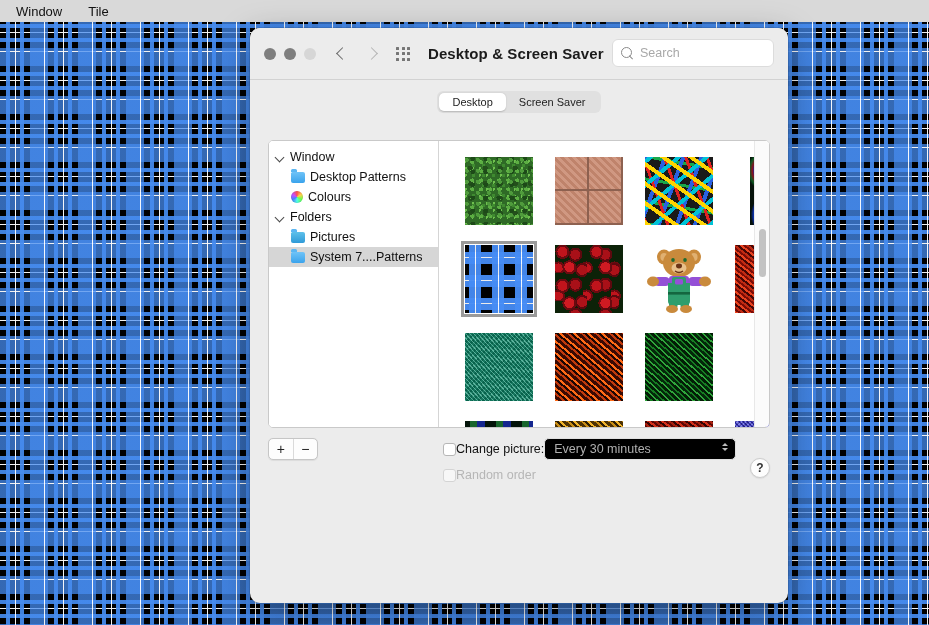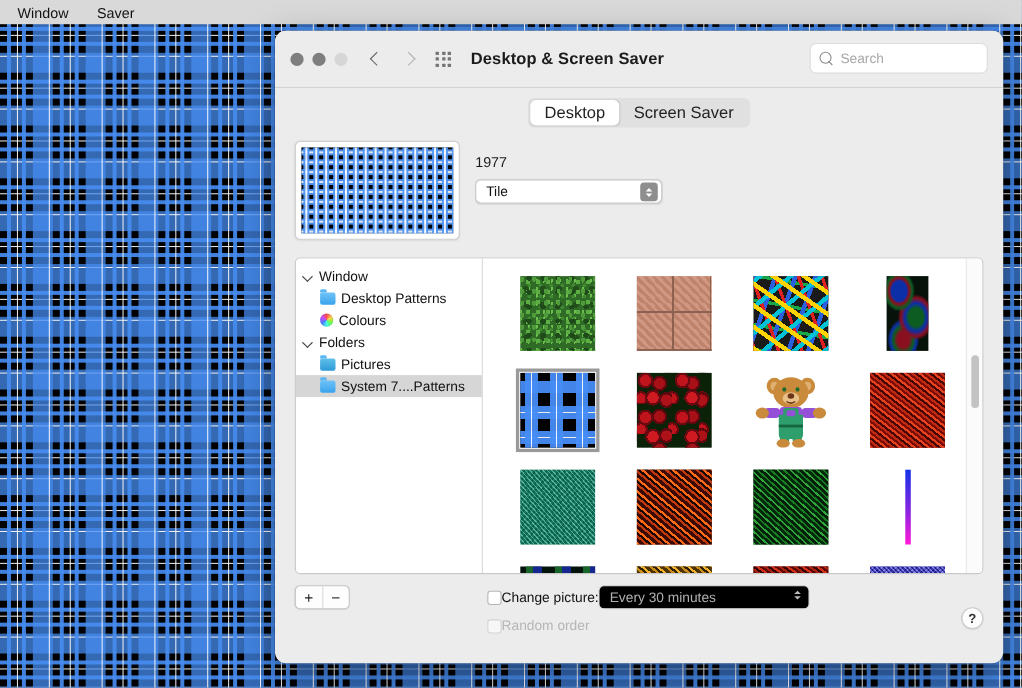--- a/index.html
+++ b/index.html
@@ -52,21 +52,21 @@
     padding-left: 14px; gap: 22px;
     font-size: 13px; color: #111;
     z-index: 50;
   }
   #menubar .menu-item { cursor: default; padding: 0 2px; }
 
   
   #prefs-window {
     position: absolute;
     left: 250px; top: 28px;
-    width: 662px; height: 575px;
+    width: 538px; height: 575px;
     background: #ececec;
     border-radius: 10px;
     box-shadow: 0 10px 34px rgba(0,0,0,.36), 0 0 0 .5px rgba(0,0,0,.22);
     overflow: hidden;
     z-index: 60;
     display: flex; flex-direction: column;
   }
 
   
   #toolbar {
@@ -131,21 +131,21 @@
   
   #tabs-row {
     flex: 0 0 44px; display: flex; align-items: center; justify-content: center;
     background: #ececec;
   }
   #tabs {
     display: flex; background: #e0e0e0; border-radius: 6px;
     padding: 2px; gap: 0;
   }
   .tab {
-    font-size: 15px; color: #222;
+    font-size: 11px; color: #222;
     padding: 3px 13px; border-radius: 5px;
     cursor: default; white-space: nowrap;
   }
   .tab.active { background: #fff; box-shadow: 0 .5px 1.5px rgba(0,0,0,.18); }
 
   
   #prefs-body { flex: 1; padding: 0 18px; display: flex; flex-direction: column; }
 
   
   #preview-row { display: flex; gap: 14px; margin-top: 4px; }
@@ -449,21 +449,21 @@
     box-shadow: 0 .5px 1.5px rgba(0,0,0,.12);
   }
 </style>
 </head>
 <body>
 
 <div id="desktop"></div>
 
 <div id="menubar">
   <div class="menu-item">Window</div>
-  <div class="menu-item">Saver</div>
+  <div class="menu-item">Tile</div>
 </div>
 
 <div id="prefs-window">
 
   <div id="toolbar">
     <div class="traffic">
       <div class="dot red"></div>
       <div class="dot yellow"></div>
       <div class="dot green"></div>
     </div>
@@ -492,35 +492,20 @@
 
   <div id="tabs-row">
     <div id="tabs">
       <div class="tab active">Desktop</div>
       <div class="tab">Screen Saver</div>
     </div>
   </div>
 
   <div id="prefs-body">
 
-    <div id="preview-row">
-      <div id="preview-frame">
-        <div class="plaid-blue"></div>
-      </div>
-      <div id="preview-meta">
-        <div id="image-name">1977</div>
-        <div class="popup">
-          <span>Tile</span>
-          <span class="spin">
-            <span class="up"></span>
-            <span class="dn"></span>
-          </span>
-        </div>
-      </div>
-    </div>
 
     <div id="browser">
 
       <div id="sidebar">
         <div class="tree-row group">
           <span class="disclosure"></span>
           <span>Window</span>
         </div>
         <div class="tree-row child">
           <span class="folder-icon"></span>

